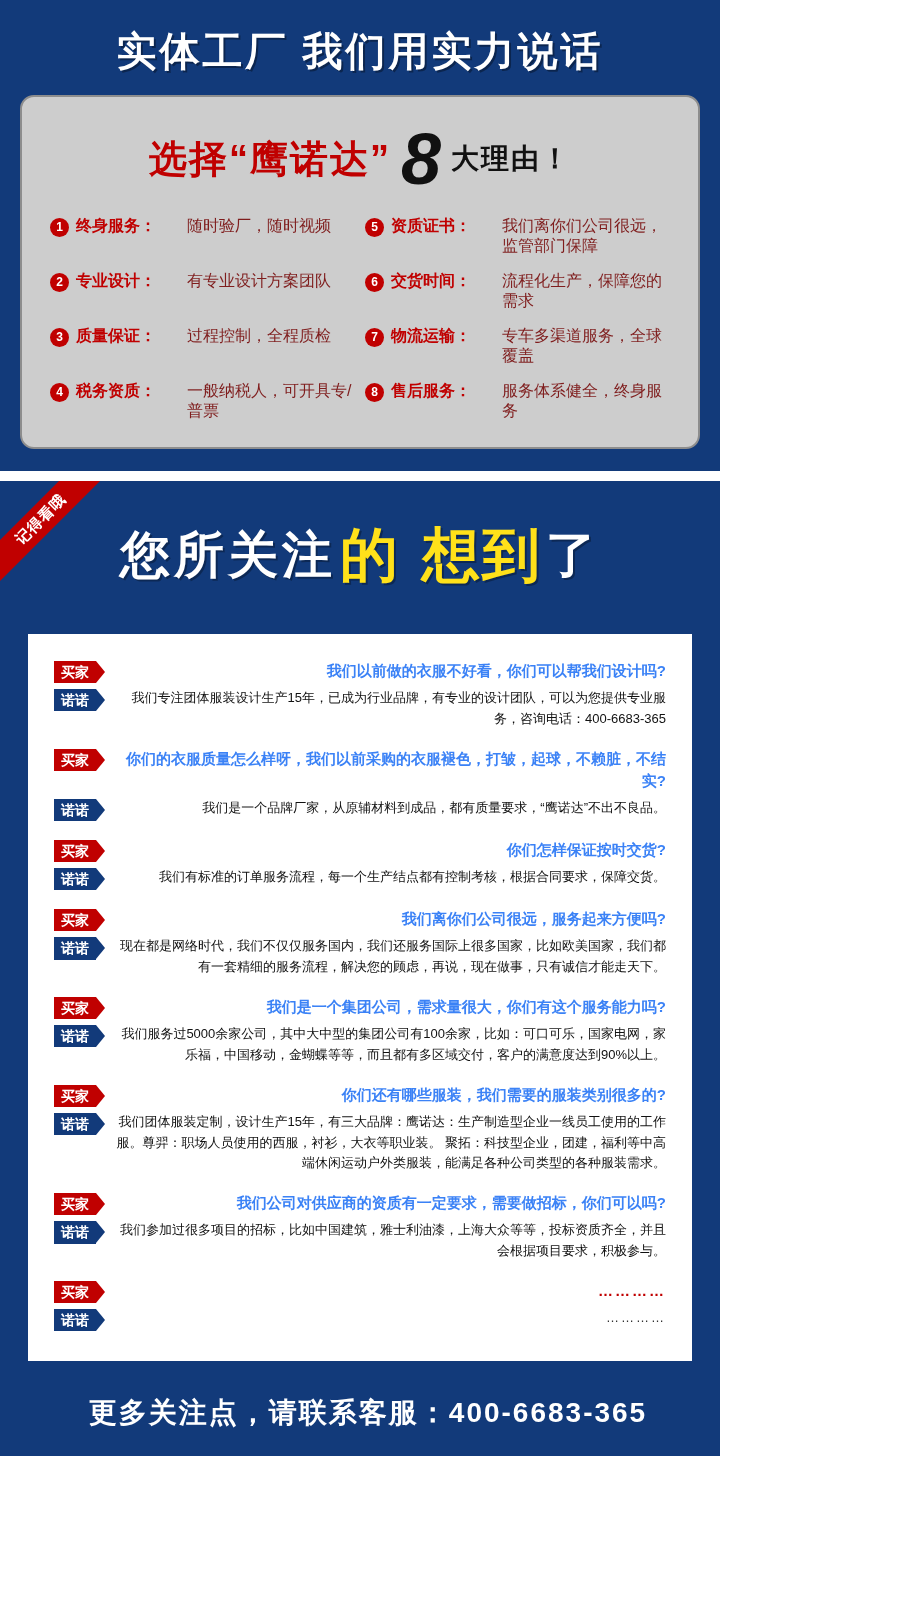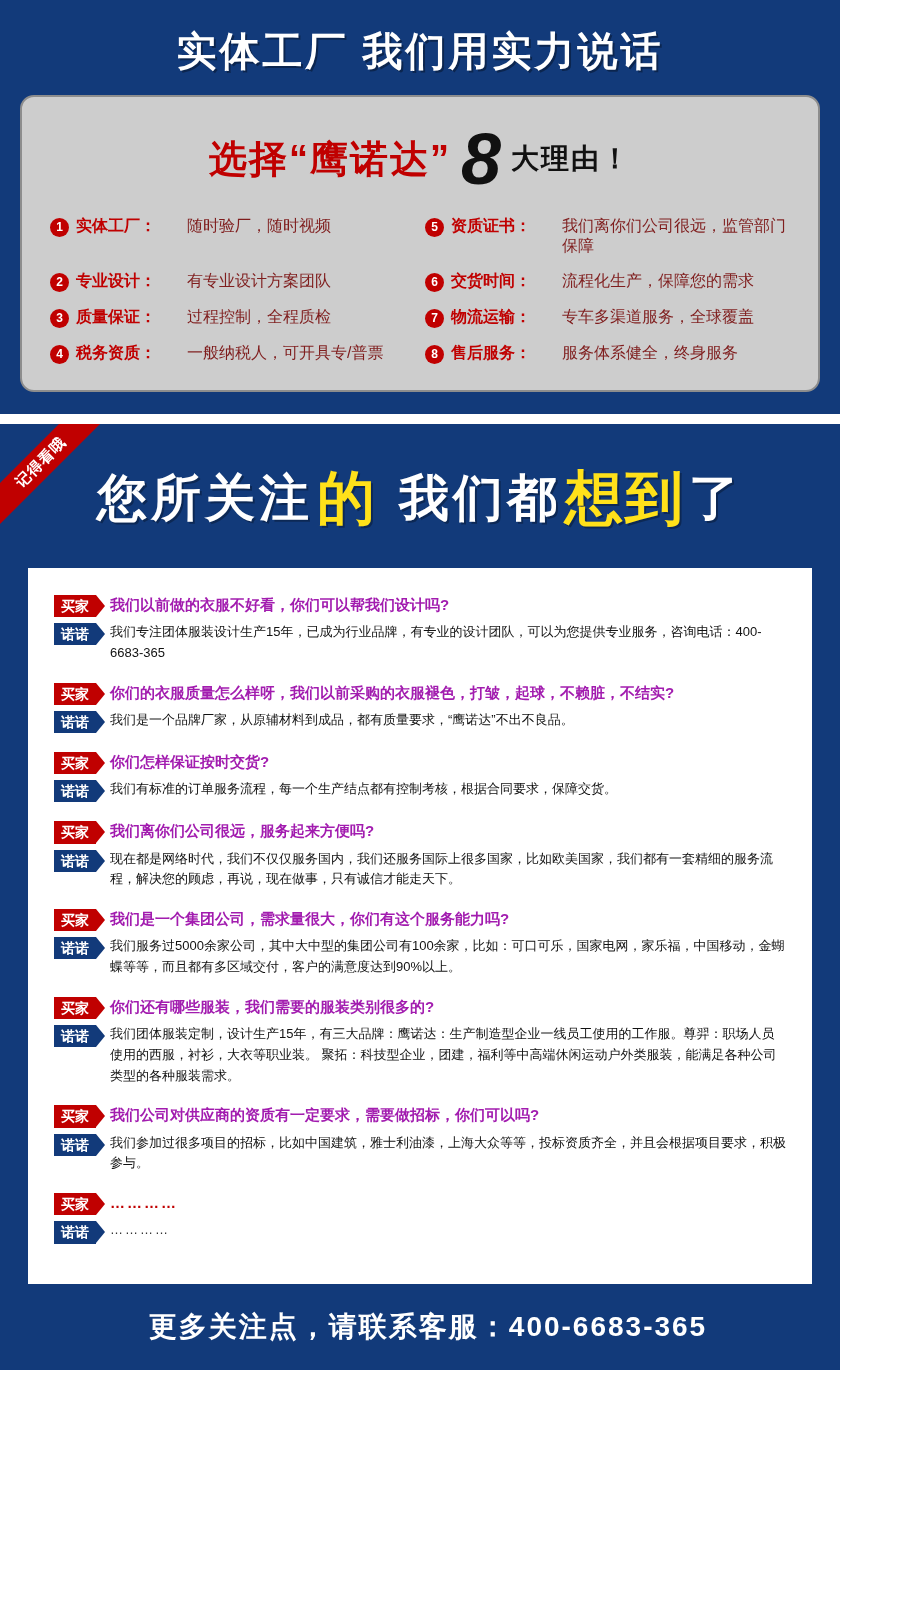--- a/index.html
+++ b/index.html
@@ -1,21 +1,21 @@
 <!DOCTYPE html>
 <html><head>
 <meta charset="utf-8">
 <style>
   * { box-sizing: border-box; margin: 0; padding: 0; }
   body {
     width: 900px;
     font-family: "Liberation Sans", "DejaVu Sans", sans-serif;
     background: #ffffff;
   }
-  .page { width: 840px; position: relative; }
+  .page { width: 720px; position: relative; }
 
   
   .sec1 {
     background: #123a7a;
     padding: 16px 20px 22px 20px;
   }
   .sec1-title {
     text-align: center;
     color: #ffffff;
     font-size: 40px;
@@ -113,22 +113,23 @@
     gap: 4px;
     padding: 36px 0 28px 0;
     flex-wrap: nowrap;
   }
   .bw { color: #ffffff; font-size: 50px; font-weight: bold; letter-spacing: 4px; text-shadow: 2px 2px 0 rgba(0,0,0,.3); }
   .by { color: #ffe11a; font-size: 58px; font-weight: bold; letter-spacing: 2px; text-shadow: 2px 2px 0 rgba(0,0,0,.3); }
   .bs { display: inline-block; width: 14px; }
 
   .qa-card {
     background: #ffffff;
-    margin: 2px 28px;
-    padding: 26px 26px 22px 26px;
+    margin: 11px 28px;
+    padding: 26px 26px 12px 26px;
+    text-align: right;
   }
   .qa-block { margin-bottom: 18px; }
   .qa-row { display: flex; align-items: flex-start; gap: 0; margin-bottom: 5px; }
   .tag {
     position: relative;
     flex: 0 0 auto;
     color: #ffffff;
     font-size: 14px;
     font-weight: bold;
     padding: 2px 7px;
@@ -141,21 +142,21 @@
     position: absolute;
     right: -9px; top: 0;
     width: 0; height: 0;
     border-top: 11px solid transparent;
     border-bottom: 11px solid transparent;
   }
   .tag.buyer { background: #c00000; }
   .tag.buyer::after { border-left: 9px solid #c00000; }
   .tag.nuo { background: #123a7a; }
   .tag.nuo::after { border-left: 9px solid #123a7a; }
-  .qtext { color: #a21caf; font-size: 15px; font-weight: bold; line-height: 1.5; flex: 1; }
+  .qtext { color: #3b82f6; font-size: 15px; font-weight: bold; line-height: 1.5; flex: 1; }
   .atext { color: #111111; font-size: 13px; line-height: 1.6; flex: 1; }
   .dots { color: #c00000; letter-spacing: 2px; font-weight: bold; }
   .dots-dark { color: #333; letter-spacing: 2px; }
 
   .footer-bar {
     background: #123a7a;
     text-align: center;
     padding: 22px 0 24px 16px;
   }
   .footer-bar .ftxt {
@@ -177,21 +178,21 @@
     <div class="panel">
       <div class="panel-head">
         <span class="red">选择“鹰诺达”</span>
         <span class="big8">8</span>
         <span class="blk">大理由！</span>
       </div>
 
       <div class="reasons">
         <div class="reason">
           <span class="num">1</span>
-          <span class="rlabel">实体工厂：</span>
+          <span class="rlabel">终身服务：</span>
           <span class="rtext">随时验厂，随时视频</span>
         </div>
         <div class="reason">
           <span class="num">5</span>
           <span class="rlabel">资质证书：</span>
           <span class="rtext">我们离你们公司很远，监管部门保障</span>
         </div>
         <div class="reason">
           <span class="num">2</span>
           <span class="rlabel">专业设计：</span>
@@ -228,21 +229,20 @@
 
   <div class="gap-white"></div>
 
   <div class="sec2">
     <div class="ribbon">记得看哦</div>
 
     <div class="banner">
       <span class="bw">您所关注</span>
       <span class="by">的</span>
       <span class="bs"></span>
-      <span class="bw">我们都</span>
       <span class="by">想到</span>
       <span class="bw">了</span>
     </div>
 
     <div class="qa-card">
 
       <div class="qa-block">
         <div class="qa-row">
           <span class="tag buyer">买家</span>
           <span class="qtext">我们以前做的衣服不好看，你们可以帮我们设计吗?</span>

